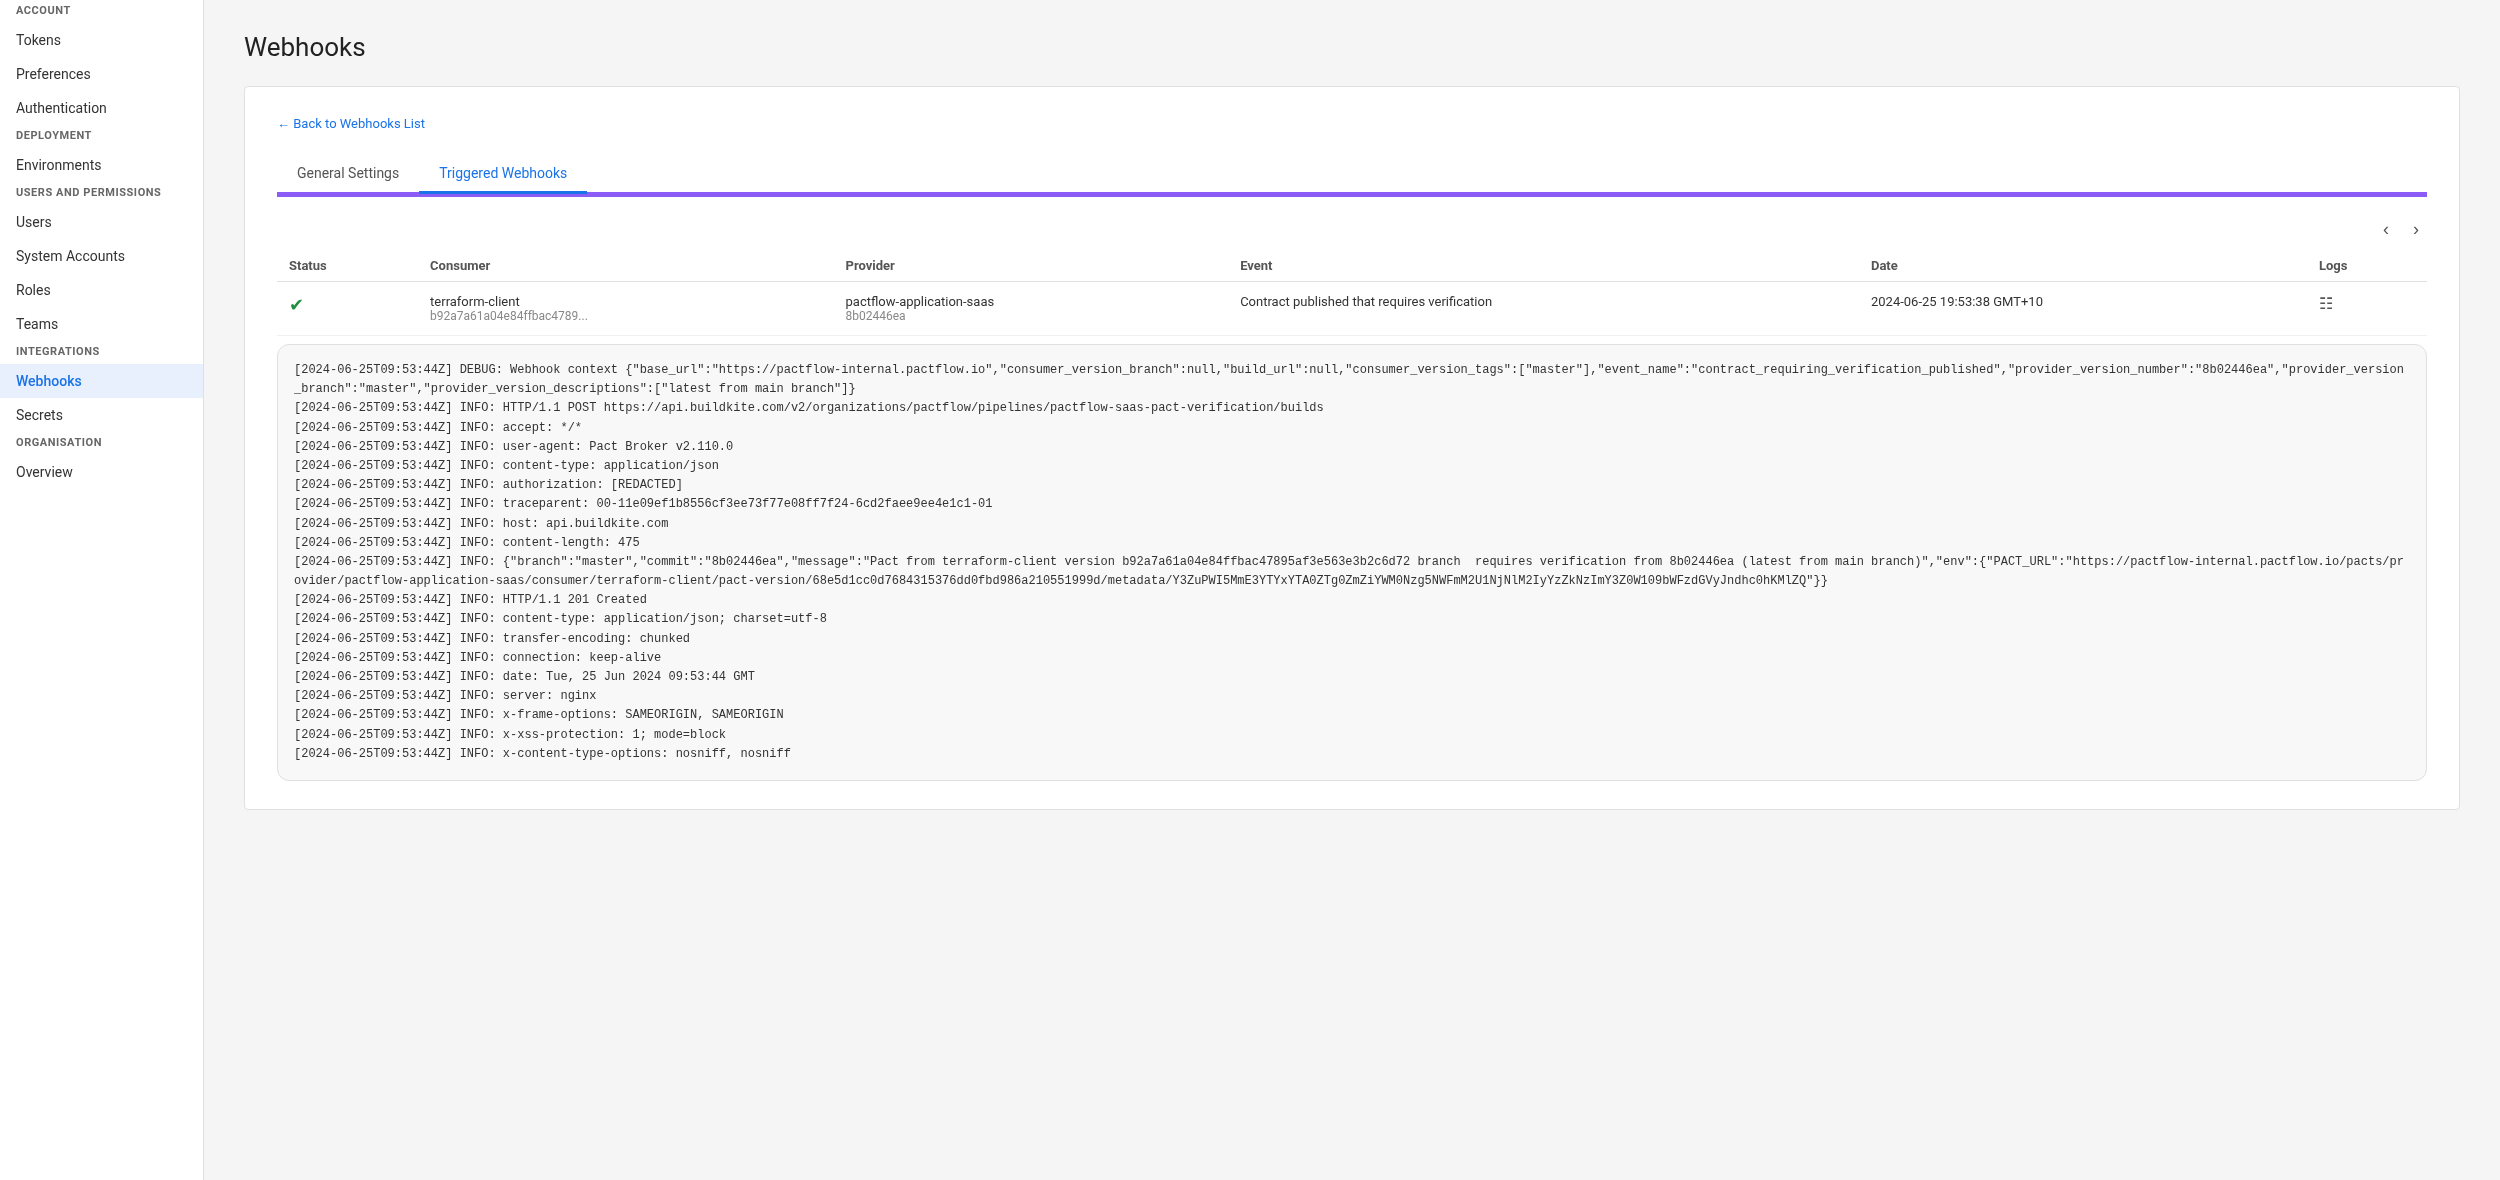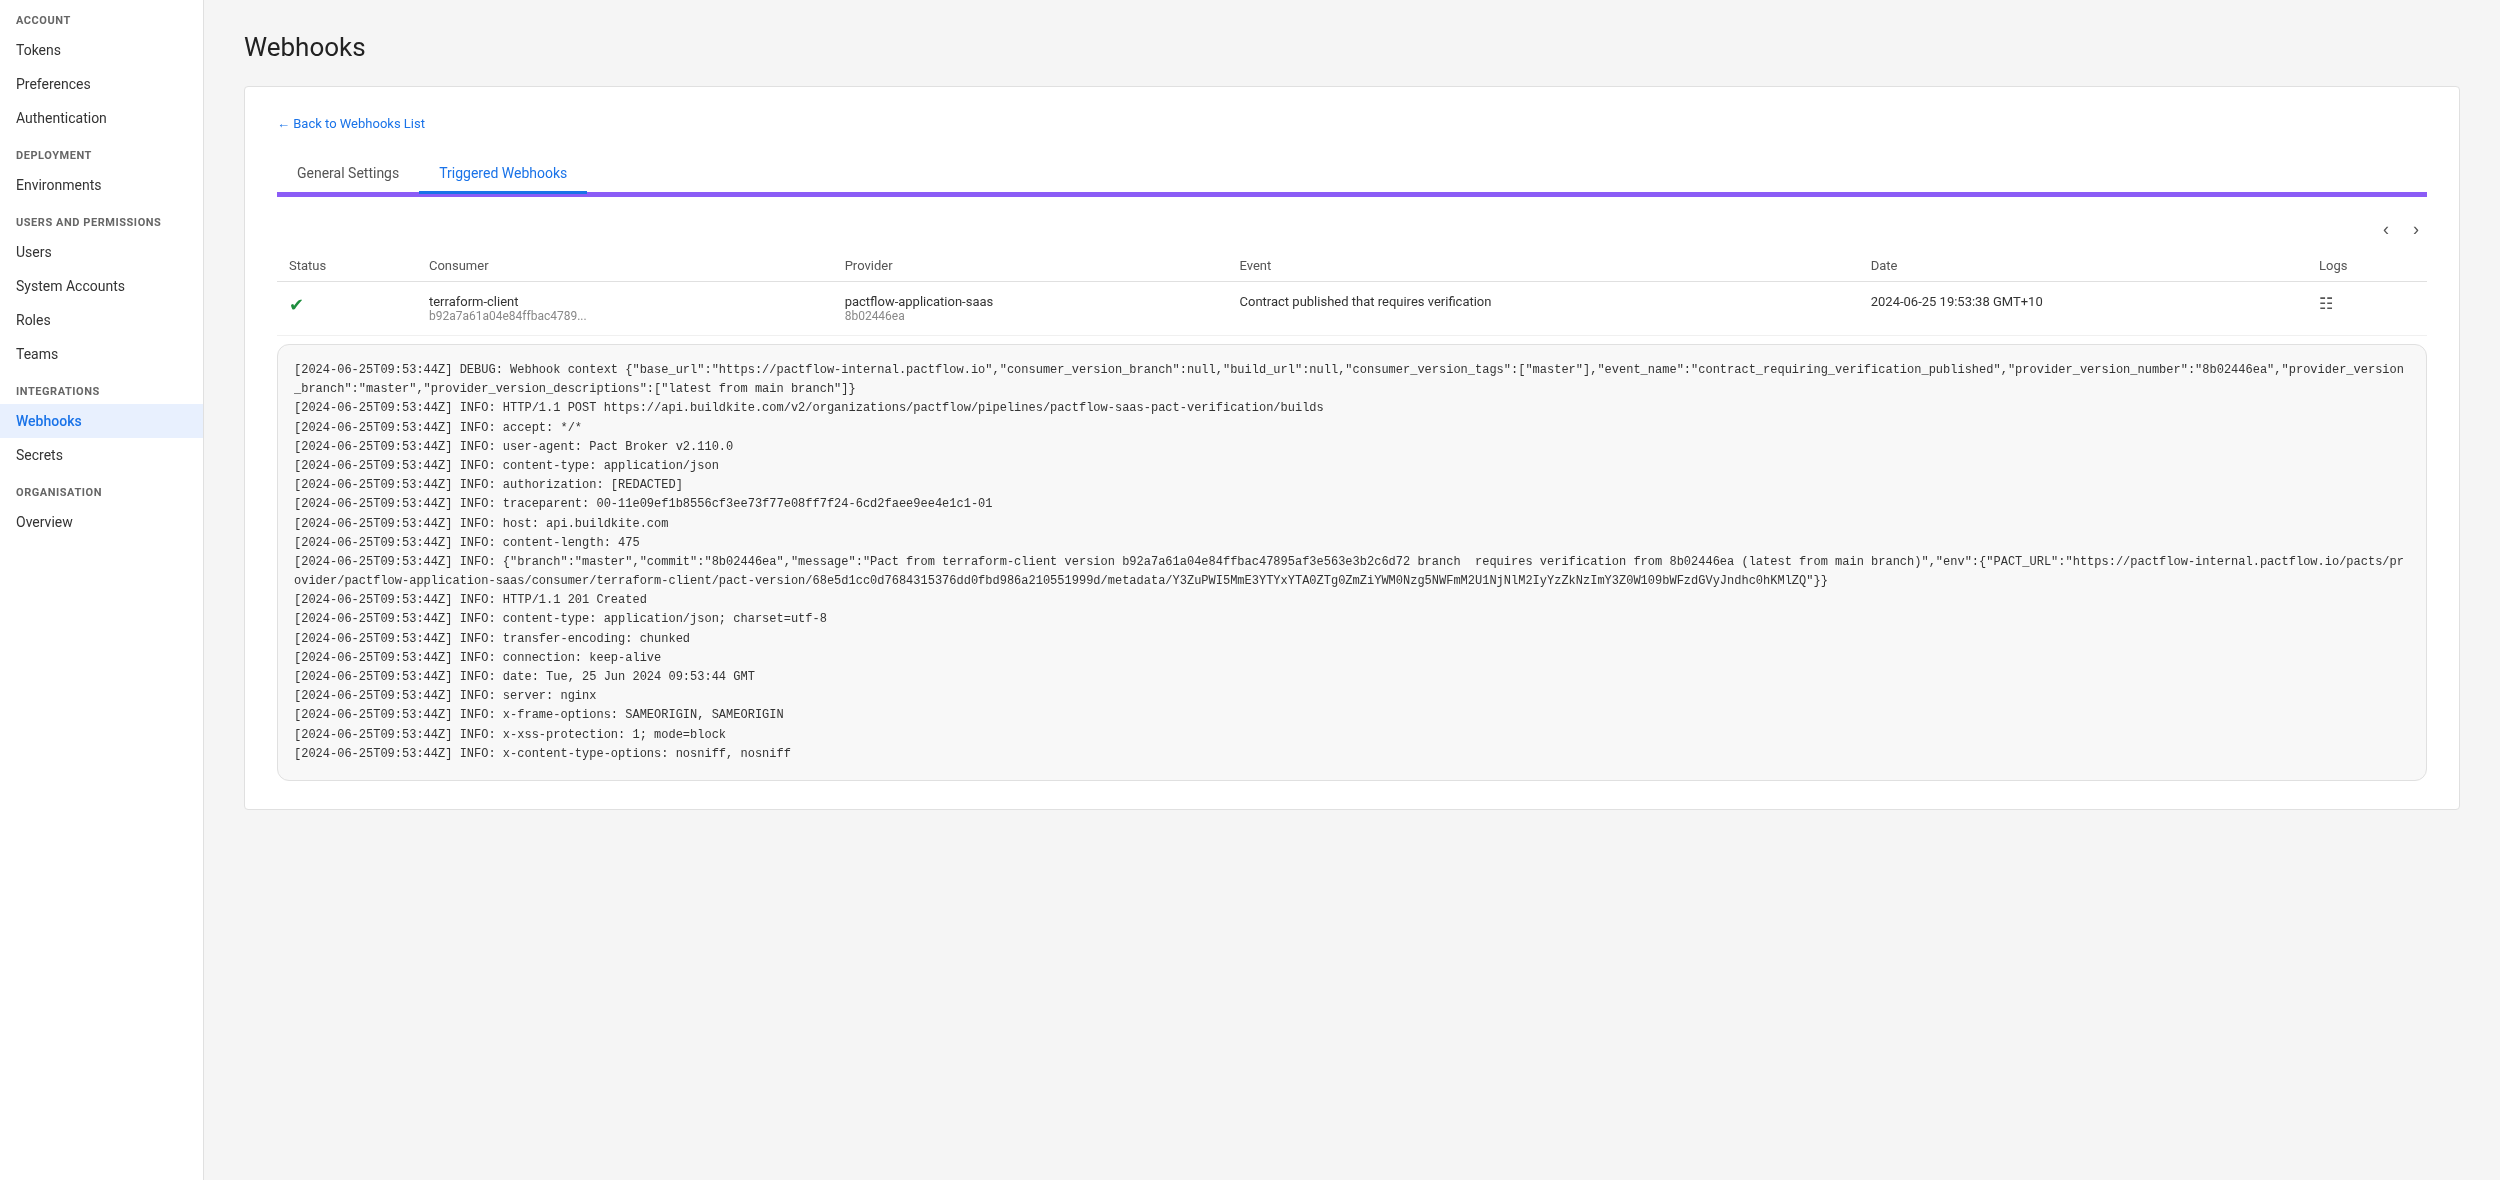--- a/index.html
+++ b/index.html
@@ -14,21 +14,21 @@
       overflow-y: auto;
       display: flex;
       flex-direction: column;
     }
     .sidebar-section-label {
       font-size: 11px;
       font-weight: 700;
       color: #666;
       text-transform: uppercase;
       letter-spacing: 0.05em;
-      padding: 14px 16px 6px;
+      padding: 4px 16px 6px;
     }
     .sidebar-item {
       display: block;
       padding: 9px 16px;
       color: #333;
       text-decoration: none;
       cursor: pointer;
       font-size: 14px;
     }
     .sidebar-item.active {
@@ -113,21 +113,21 @@
     }
 
     
     .webhook-table {
       width: 100%;
       border-collapse: collapse;
     }
     .webhook-table th {
       text-align: left;
       font-size: 13px;
-      font-weight: 400;
+      font-weight: 700;
       color: #555;
       padding: 8px 12px;
       border-bottom: 1px solid #e0e0e0;
     }
     .webhook-table td {
       padding: 12px 12px;
       border-bottom: 1px solid #f0f0f0;
       vertical-align: top;
       font-size: 13px;
       color: #333;

